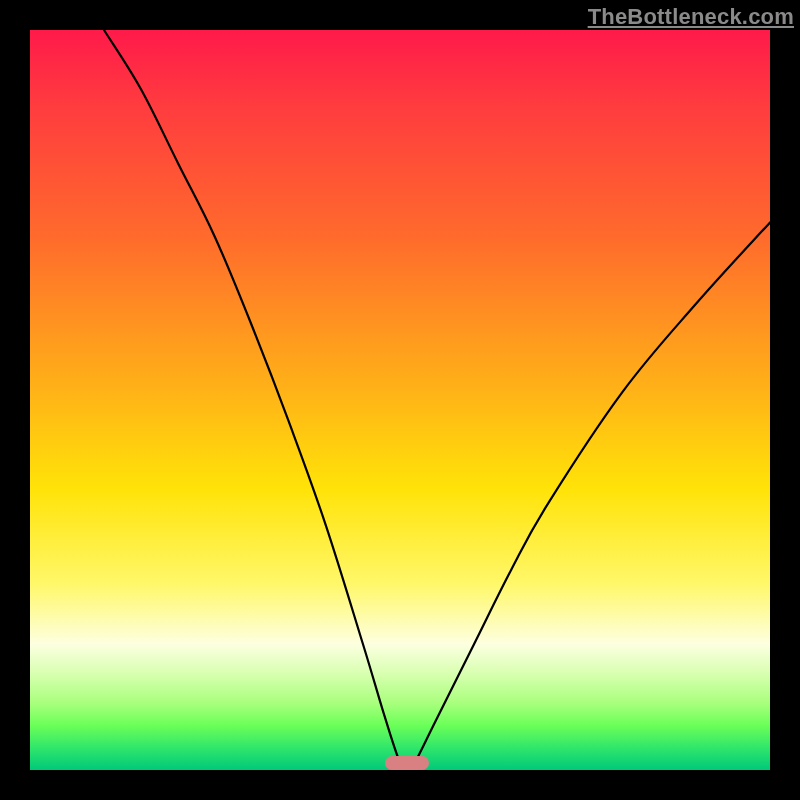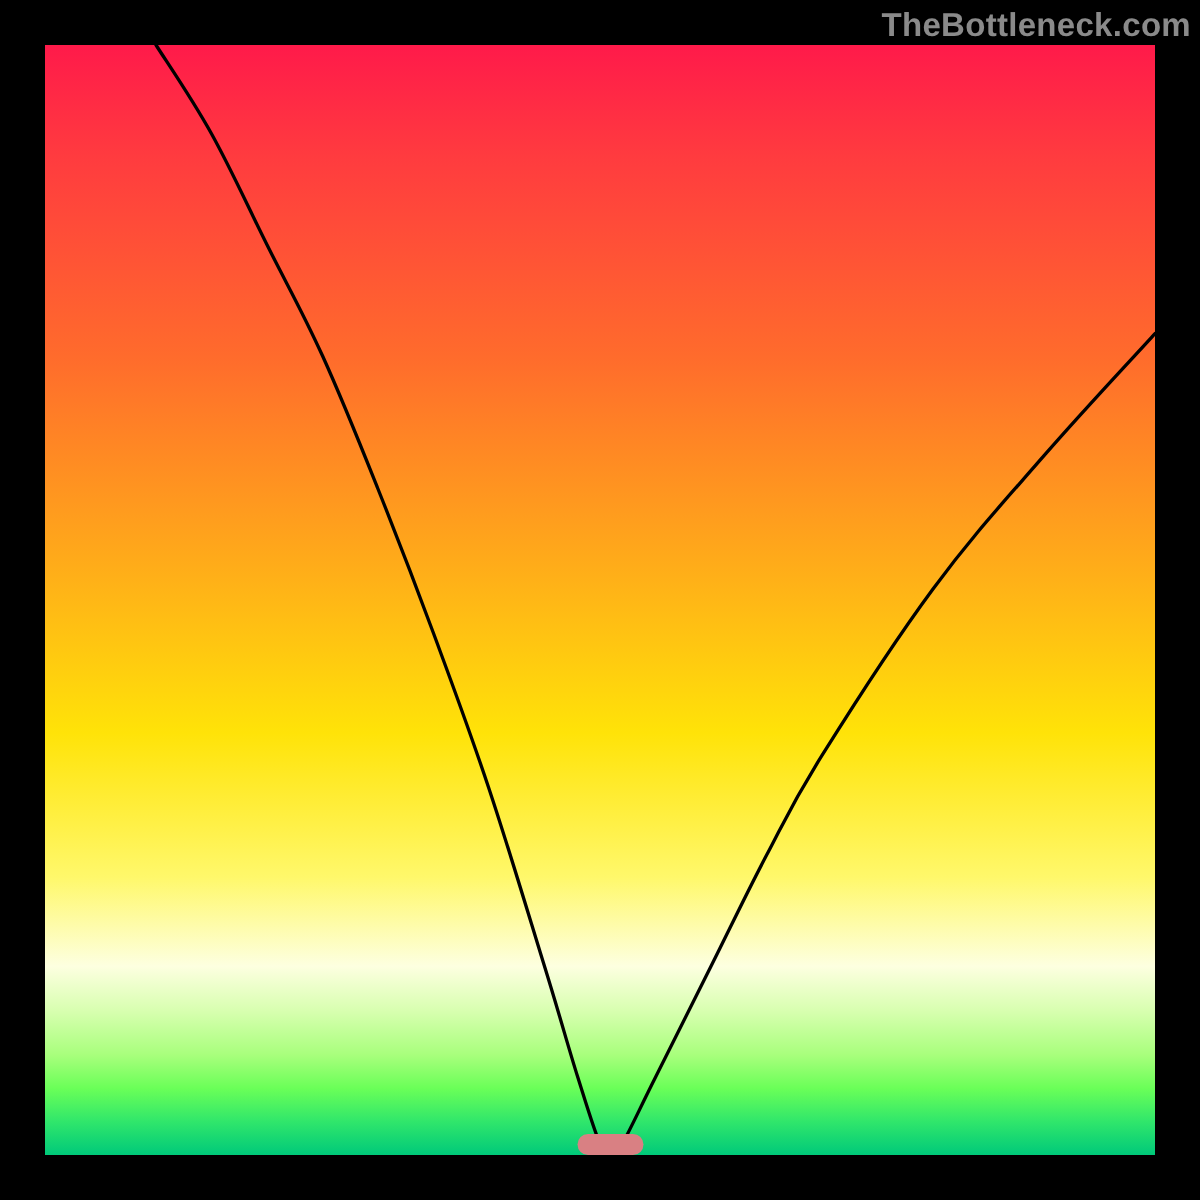--- a/index.html
+++ b/index.html
@@ -52,20 +52,21 @@
   .watermark {
     position: absolute;
     top: 4px;
     right: 6px;
     color: #8a8a8a;
     font-family: Arial, Helvetica, sans-serif;
     font-size: 22px;
     font-weight: 600;
     letter-spacing: 0.2px;
     user-select: none;
+    text-decoration: underline;
   }
   .nub {
     position: absolute;
     width: 44px;
     height: 14px;
     border-radius: 7px;
     background: #d98083;
     left: calc(30px + 370px - 22px + 10px); 
     top: calc(30px + 740px - 14px);
   }

